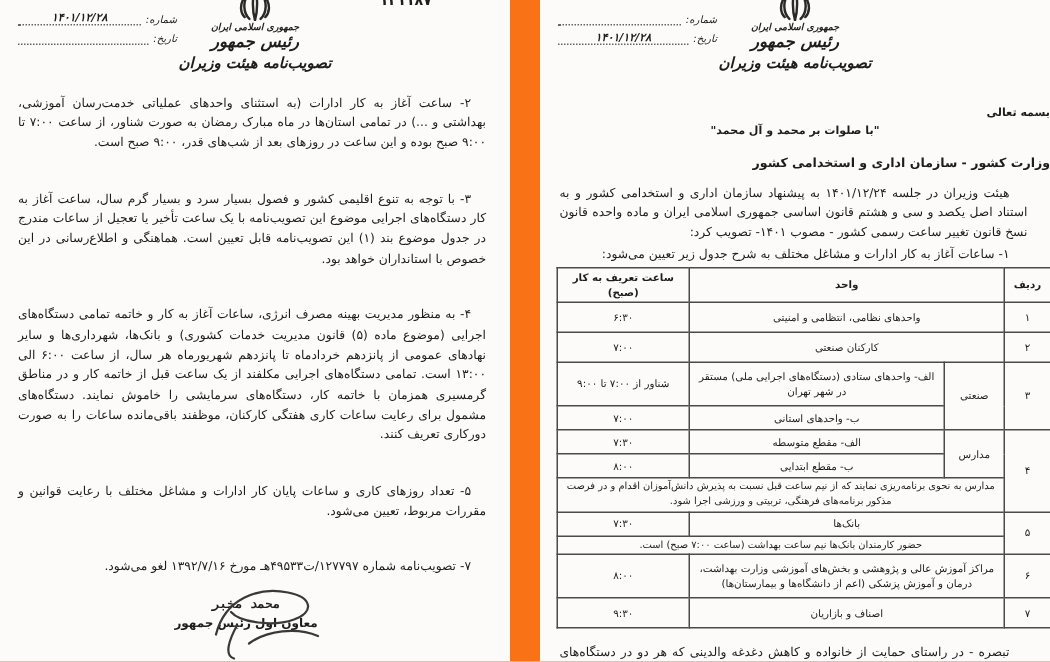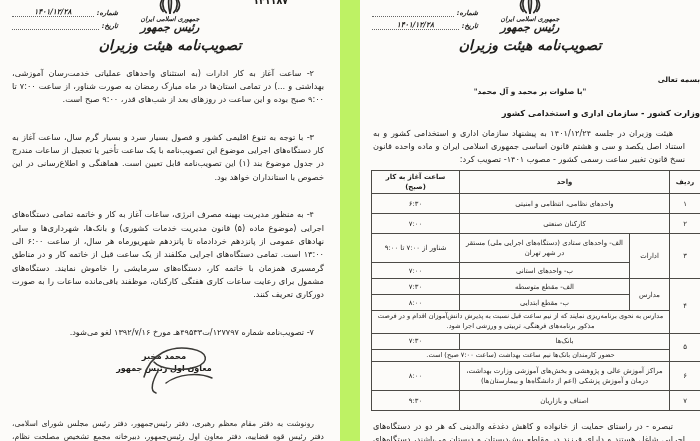--- a/index.html
+++ b/index.html
@@ -1,30 +1,30 @@
 <!DOCTYPE html>
 <html lang="fa"><head>
 <meta charset="utf-8">
 <style>
   html,body{margin:0;padding:0;background:#e9e7e3;}
-  .scan{width:700px;height:441px;background:#bef264;display:flex;overflow:hidden;
+  .scan{width:700px;height:441px;background:#f97316;display:flex;overflow:hidden;
         font-family:"DejaVu Sans",sans-serif;color:#1e1d1b;position:relative;gap:20px;}
   .page{width:350px;height:441px;position:relative;overflow:hidden;box-sizing:border-box;background:#fcfbf9;}
 
   
   .letterhead{position:relative;text-align:center;direction:rtl;}
   .emblem-clip{height:15px;overflow:hidden;display:flex;justify-content:center;align-items:flex-end;}
   .emblem-clip svg{margin-bottom:-2px;}
   .lh-country{font-size:6.3px;font-weight:bold;font-style:italic;color:#222;}
   .lh-office{font-size:11px;font-weight:bold;font-style:italic;line-height:1.15;letter-spacing:-.5px;}
-  .lh-doctype{font-size:14px;font-weight:bold;font-style:italic;margin-top:2px;}
+  .lh-doctype{font-size:10px;font-weight:bold;font-style:italic;margin-top:2px;}
 
   .numdate{position:absolute;top:8px;left:12px;width:106px;direction:rtl;font-size:6.8px;}
   .nd-row{display:flex;align-items:flex-end;gap:3px;margin-bottom:4px;}
-  .nd-label{font-style:italic;font-weight:bold;white-space:nowrap;}
+  .nd-label{font-style:italic;font-weight:normal;white-space:nowrap;}
   .nd-dots{flex:1;border-bottom:1px dotted #666;height:8px;position:relative;}
   .nd-value{position:absolute;left:0;right:0;bottom:0;text-align:center;font-size:7.4px;font-weight:bold;font-style:italic;white-space:nowrap;}
   .top-stamp{position:absolute;top:-5px;right:52px;font-size:9.5px;font-weight:bold;letter-spacing:7px;direction:ltr;}
 
   
   .besmeleh{font-size:7.4px;font-weight:bold;text-align:right;margin-top:22px;direction:rtl;}
   .salutation{font-size:7.4px;font-weight:bold;text-align:center;margin-top:3px;direction:rtl;}
   .addressee{font-size:8.4px;font-weight:bold;text-align:right;margin-top:12px;direction:rtl;}
   .para{direction:rtl;text-align:justify;font-size:8.2px;line-height:1.62;margin:9px 15px 0 13px;text-indent:12px;}
   .clause-lead{direction:rtl;text-align:right;font-size:8.2px;margin:3px 15px 0 13px;text-indent:12px;}
@@ -38,21 +38,21 @@
   td.t-right{text-align:right;}
   td.dash-top{border-top:1px dashed #777;}
   td.h-lg{height:26px;} td.h-md{height:17px;} td.h-sm{height:13px;}
   td.note-cell{font-size:6.6px;text-align:right;line-height:1.4;}
 
   
   .page--second .para2{direction:rtl;text-align:justify;font-size:8.2px;line-height:1.63;margin:24px 16px 0 12px;text-indent:10px;}
   .page--second .para2:first-of-type{margin-top:14px;}
   .sig{position:relative;width:160px;margin:12px 60px 0 0;margin-left:auto;margin-right:96px;
        text-align:center;direction:rtl;height:52px;}
-  .sig-name{font-size:8.4px;font-weight:bold;}
+  .sig-name{font-size:8.4px;font-weight:bold;font-family:Liberation Mono, monospace;}
   .sig-title{font-size:8px;font-weight:bold;margin-top:3px;}
   .sig-scribble{position:absolute;top:-10px;right:18px;pointer-events:none;}
   .cc{direction:rtl;text-align:justify;font-size:7.6px;line-height:1.72;margin:14px 16px 0 12px;text-indent:10px;color:#262522;}
 </style>
 </head>
 <body>
 
 <div class="scan">
 
   <div class="page page--second">
@@ -86,20 +86,21 @@
         </svg>
       </div>
       <div class="lh-country">جمهوری اسلامی ایران</div>
       <div class="lh-office">رئیس جمهور</div>
       <div class="lh-doctype">تصویب‌نامه هیئت وزیران</div>
     </div>
 
     <p class="para2">۲- ساعت آغاز به کار ادارات (به استثنای واحدهای عملیاتی خدمت‌رسان آموزشی، بهداشتی و ...) در تمامی استان‌ها در ماه مبارک رمضان به صورت شناور، از ساعت ۷:۰۰ تا ۹:۰۰ صبح بوده و این ساعت در روزهای بعد از شب‌های قدر، ۹:۰۰ صبح است.</p>
     <p class="para2">۳- با توجه به تنوع اقلیمی کشور و فصول بسیار سرد و بسیار گرم سال، ساعت آغاز به کار دستگاه‌های اجرایی موضوع این تصویب‌نامه با یک ساعت تأخیر یا تعجیل از ساعات مندرج در جدول موضوع بند (۱) این تصویب‌نامه قابل تعیین است. هماهنگی و اطلاع‌رسانی در این خصوص با استانداران خواهد بود.</p>
     <p class="para2">۴- به منظور مدیریت بهینه مصرف انرژی، ساعات آغاز به کار و خاتمه تمامی دستگاه‌های اجرایی (موضوع ماده (۵) قانون مدیریت خدمات کشوری) و بانک‌ها، شهرداری‌ها و سایر نهادهای عمومی از پانزدهم خردادماه تا پانزدهم شهریورماه هر سال، از ساعت ۶:۰۰ الی ۱۳:۰۰ است. تمامی دستگاه‌های اجرایی مکلفند از یک ساعت قبل از خاتمه کار و در مناطق گرمسیری همزمان با خاتمه کار، دستگاه‌های سرمایشی را خاموش نمایند. دستگاه‌های مشمول برای رعایت ساعات کاری هفتگی کارکنان، موظفند باقی‌مانده ساعات را به صورت دورکاری تعریف کنند.</p>
+    <p class="para2">۵- تعداد روزهای کاری و ساعات پایان کار ادارات و مشاغل مختلف با رعایت قوانین و مقررات مربوط، تعیین می‌شود.</p>
     <p class="para2">۷- تصویب‌نامه شماره ۱۲۷۷۹۷/ت۴۹۵۳۳هـ مورخ ۱۳۹۲/۷/۱۶ لغو می‌شود.</p>
 
     <div class="sig">
       <svg class="sig-scribble" width="92" height="56" viewBox="0 0 92 56">
         <path d="M10 36 C 16 12 38 4 58 8 C 74 11 76 21 62 26 C 48 31 26 28 20 21 M32 42 C 44 33 64 31 78 37 M24 30 C 19 39 15 50 22 52" fill="none" stroke="#3a3936" stroke-width="1.5" stroke-linecap="round"></path>
       </svg>
       <div class="sig-name">محمد مخبر</div>
       <div class="sig-title">معاون اول رئیس جمهور</div>
     </div>
 
@@ -138,49 +139,50 @@
       <div class="lh-country">جمهوری اسلامی ایران</div>
       <div class="lh-office">رئیس جمهور</div>
       <div class="lh-doctype">تصویب‌نامه هیئت وزیران</div>
     </div>
 
     <div class="besmeleh">بسمه تعالی</div>
     <div class="salutation">"با صلوات بر محمد و آل محمد"</div>
     <div class="addressee">وزارت کشور - سازمان اداری و استخدامی کشور</div>
 
     <p class="para">هیئت وزیران در جلسه ۱۴۰۱/۱۲/۲۴ به پیشنهاد سازمان اداری و استخدامی کشور و به استناد اصل یکصد و سی و هشتم قانون اساسی جمهوری اسلامی ایران و ماده واحده قانون نسخ قانون تغییر ساعت رسمی کشور - مصوب ۱۴۰۱- تصویب کرد:</p>
+    <p class="clause-lead">۱- ساعات آغاز به کار ادارات و مشاغل مختلف به شرح جدول زیر تعیین می‌شود:</p>
 
     <table class="hours">
       <colgroup>
         <col class="c-no">
           <col class="c-group">
           <col class="c-unit">
           <col class="c-time">
       </colgroup>
       <thead>
         <tr>
           <th class="c-no">ردیف</th>
           <th colspan="2">واحد</th>
-          <th>ساعت آغاز به کار (صبح)</th>
+          <th>ساعت تعریف به کار (صبح)</th>
         </tr>
       </thead>
       <tbody>
         <tr>
           <td class="h-md">۱</td>
           <td colspan="2">واحدهای نظامی، انتظامی و امنیتی</td>
           <td>۶:۳۰</td>
         </tr>
         <tr>
           <td class="h-md">۲</td>
           <td colspan="2">کارکنان صنعتی</td>
           <td>۷:۰۰</td>
         </tr>
         <tr>
           <td rowspan="2">۳</td>
-          <td rowspan="2">ادارات</td>
+          <td rowspan="2">صنعتی</td>
           <td class="t-right h-lg">الف- واحدهای ستادی (دستگاه‌های اجرایی ملی) مستقر در شهر تهران</td>
           <td>شناور از ۷:۰۰ تا ۹:۰۰</td>
         </tr>
         <tr>
           <td class="t-right dash-top h-sm">ب- واحدهای استانی</td>
           <td class="dash-top">۷:۰۰</td>
         </tr>
         <tr>
           <td rowspan="3">۴</td>
           <td rowspan="2">مدارس</td>

